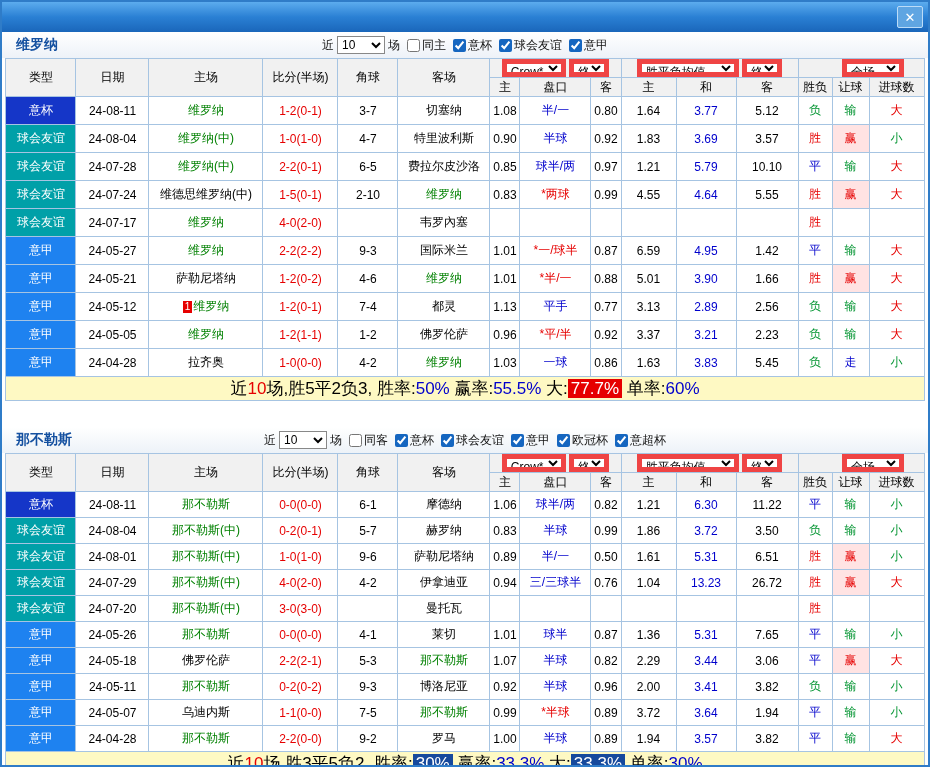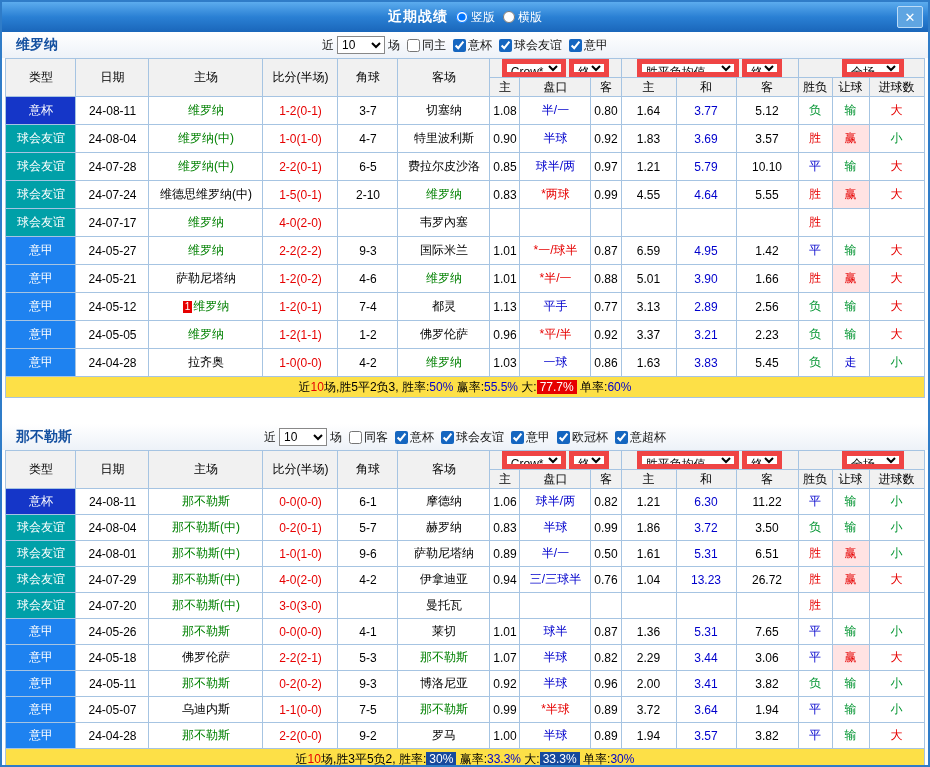--- a/index.html
+++ b/index.html
@@ -62,42 +62,31 @@
   table.s1 tbody td { height:26px; }
   .type-cell { color:#fff; }
   .team-hl { color:#008000; }
   .score { color:#e60000; }
   .c-red { color:#e60000; } .c-blue { color:#0000cc; } .c-green { color:#009430; }
   .hl-pink { background:#ffe3e3 !important; }
   .badge {
     display:inline-block; background:#e60000; color:#fff; font-size:10px;
     line-height:12px; padding:0 2px; margin-right:1px;
   }
-  tfoot td { height:21px; background:#fde047; font-size:12px; }
+  tfoot td { height:21px; background:#fef9c3; font-size:17px; }
   .seg-red { color:#e60000; } .seg-blue { color:#0000cc; }
   .seg-redbg { background:#e60000; color:#fff; padding:0 3px; }
   .seg-bluebg { background:#16499c; color:#fff; padding:0 3px; }
   .divider { height:26px; background:#ffffff; }
 </style>
 </head>
 <body>
 
 <div class="window">
   <div class="titlebar">
-    <div class="tb-center">
-      <span class="tb-title">近期战绩</span>
-      <label class="vm-label">
-        <input type="radio" name="vm" checked="" style="">
-        <span>竖版</span>
-      </label>
-      <label class="vm-label">
-        <input type="radio" name="vm" style="">
-        <span>横版</span>
-      </label>
-    </div>
     <div class="close-btn">
       <span>✕</span>
     </div>
   </div>
   <div id="sections">
       <div class="section">
         <div class="sec-bar">
           <span class="sec-title">维罗纳</span>
           <span class="filters">
             <span>近</span>

